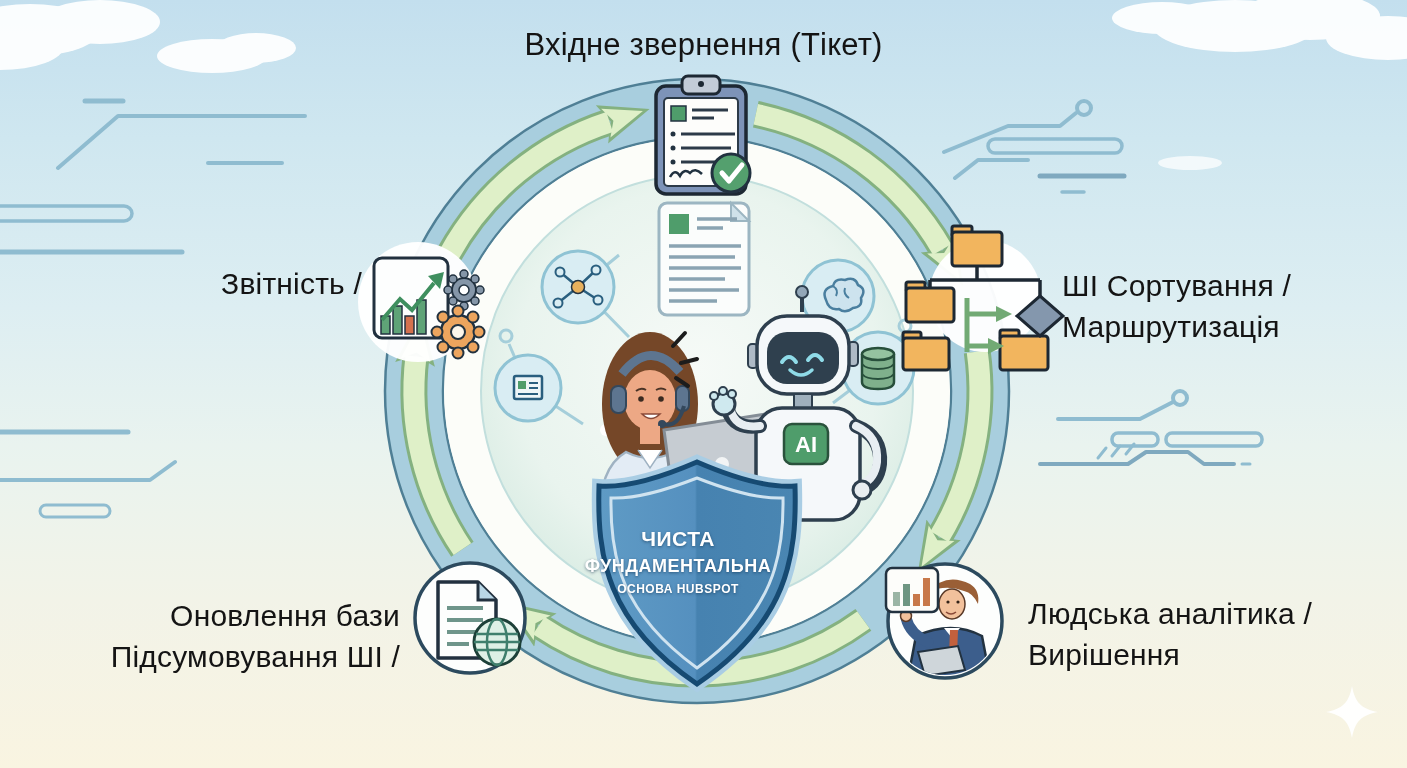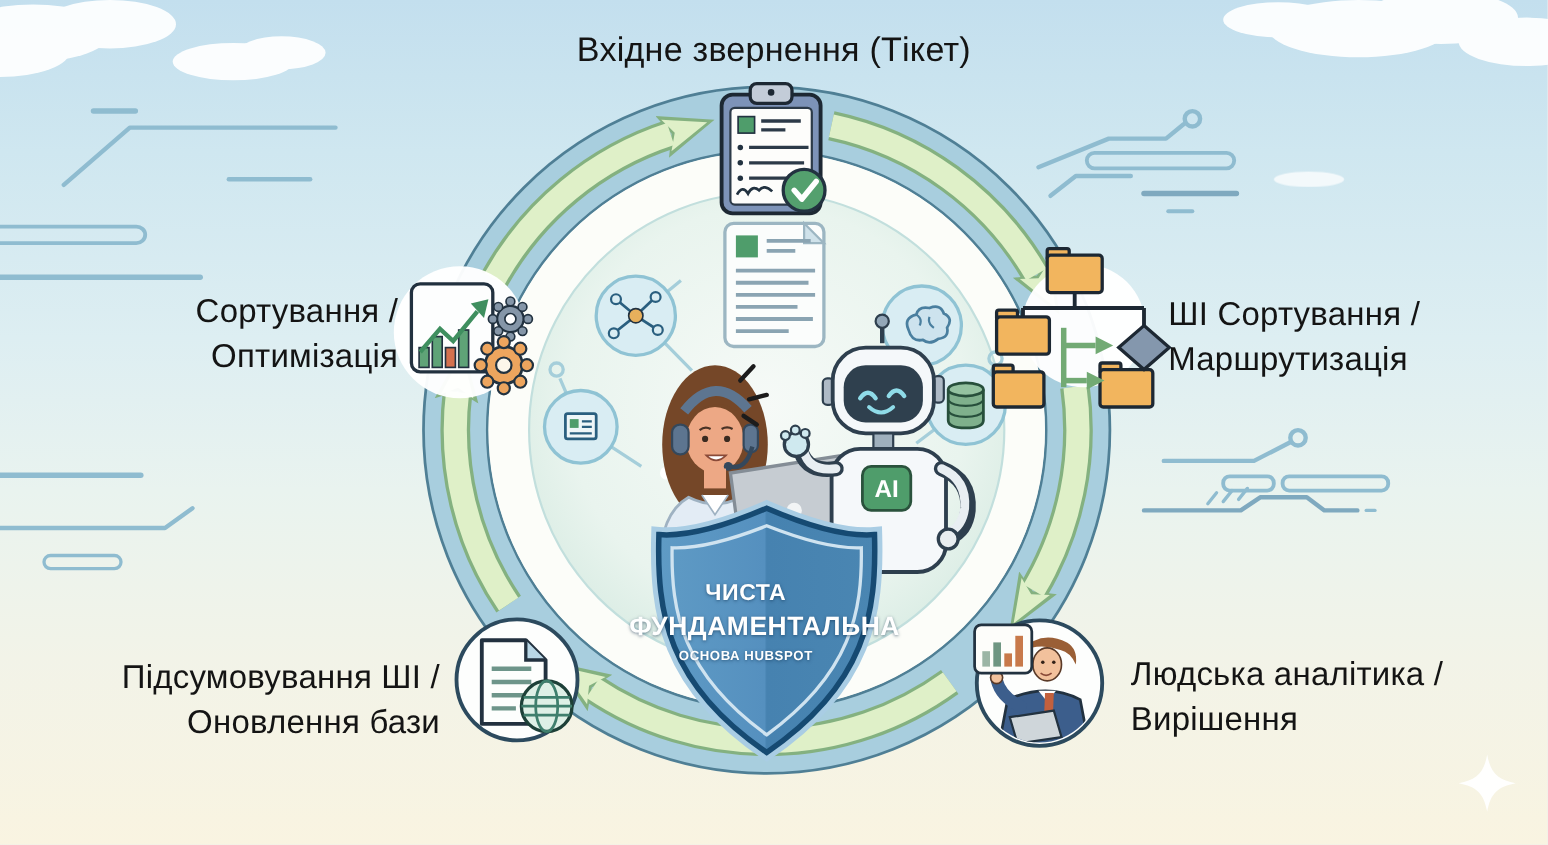--- a/index.html
+++ b/index.html
@@ -19,21 +19,21 @@
   .lbl-bottom-right{top:594px;left:1028px;font-size:30px;text-align:left;}
   .lbl-bottom-left{top:596px;right:1007px;font-size:30px;text-align:right;}
   .lbl-left{top:264px;right:1045px;font-size:30px;text-align:right;}
   .shield-text{
     position:absolute;left:572px;top:527px;width:212px;text-align:center;
     color:#ffffff;font-weight:700;letter-spacing:0.5px;
     text-shadow:0 1px 3px rgba(10,40,70,.55);z-index:6;
   }
   .shield-text span{display:block;}
   .shield-line1{font-size:21px;margin-bottom:5px;}
-  .shield-line2{font-size:24px;margin-bottom:5px;}
+  .shield-line2{font-size:18px;margin-bottom:5px;}
   .shield-line3{font-size:12px;}
 </style>
 </head>
 <body>
 
 <div class="stage">
 
   <svg class="layer" viewBox="0 0 1407 768">
     <defs>
       <radialGradient id="discg" cx="50%" cy="45%" r="60%">
@@ -347,27 +347,26 @@
     <span>Людська аналітика /</span>
     <span>Вирішення</span>
   </div>
 
   <div class="stage-label lbl-right">
     <span>ШІ Сортування /</span>
     <span>Маршрутизація</span>
   </div>
 
   <div class="stage-label lbl-bottom-left">
+    <span>Оновлення бази</span>
     <span>Підсумовування ШІ /</span>
-    <span>Оновлення бази</span>
   </div>
 
   <div class="stage-label lbl-left">
-    <span>Сортування /</span>
-    <span>Оптимізація</span>
+    <span>Звітність /</span>
   </div>
 
   <div class="shield-text">
     <span class="shield-line1">ЧИСТА</span>
     <span class="shield-line2">ФУНДАМЕНТАЛЬНА</span>
     <span class="shield-line3">ОСНОВА HUBSPOT</span>
   </div>
 
 </div>
 

